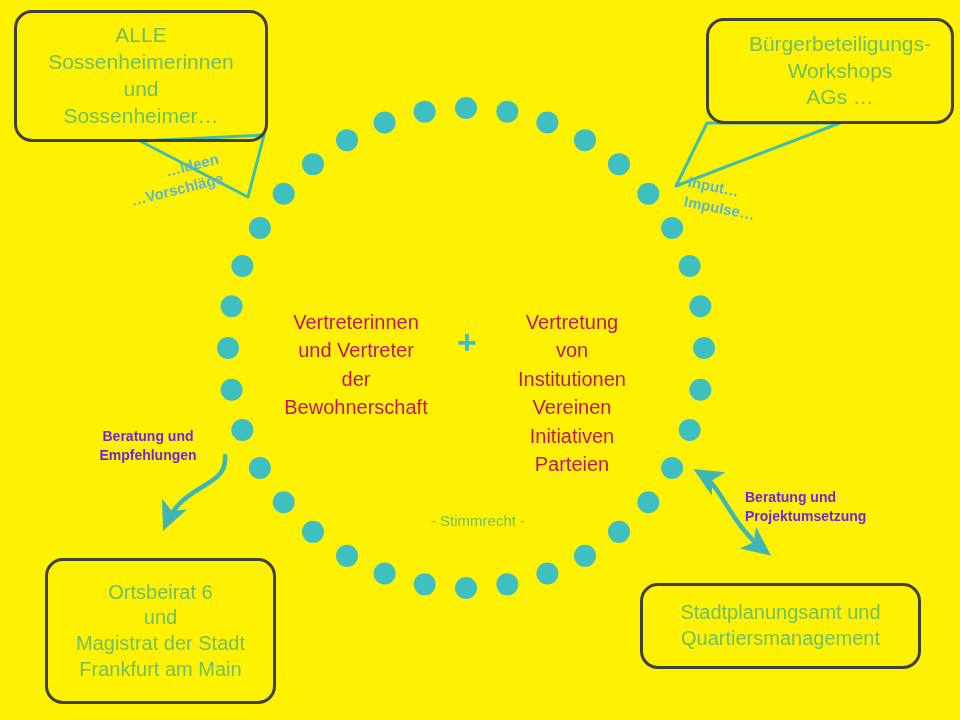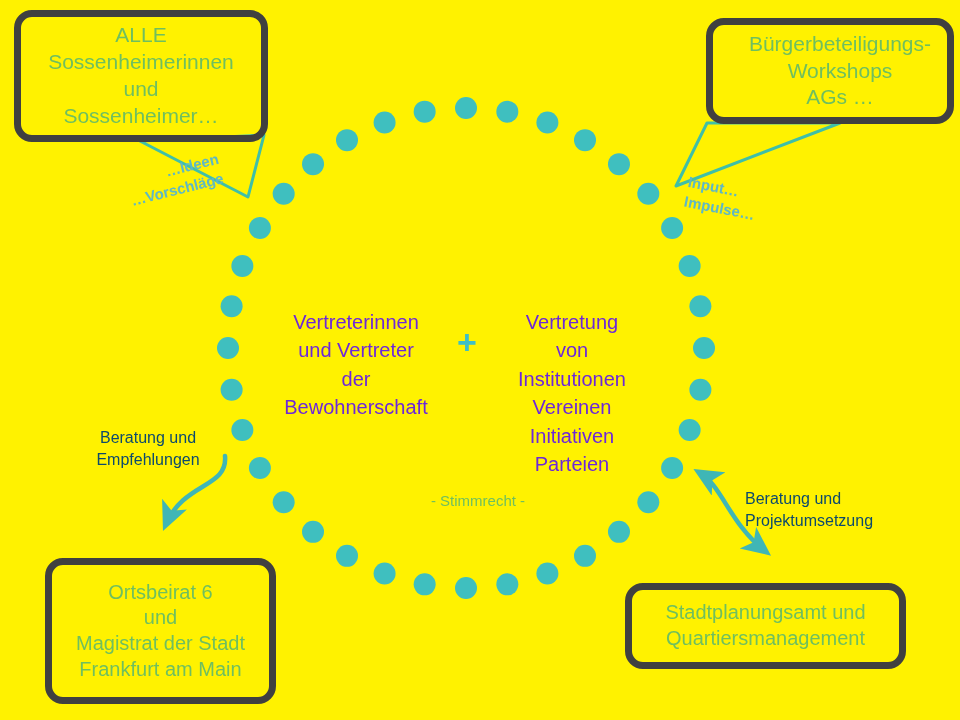--- a/index.html
+++ b/index.html
@@ -21,21 +21,21 @@
     left: 0; top: 0;
     width: 960px;
     height: 720px;
     pointer-events: none;
   }
 
   
   .box {
     position: absolute;
     box-sizing: border-box;
-    border: 7px solid #404040;
+    border: 3px solid #404040;
     border-radius: 18px;
     background: transparent;
     display: flex;
     align-items: center;
     justify-content: center;
     text-align: center;
     color: #6FBF5F;
     line-height: 1.28;
   }
   .box .box-text { display: block; width: 100%; }
@@ -48,21 +48,21 @@
     left: 706px; top: 18px; width: 248px; height: 106px;
     font-size: 21px;
     padding-left: 20px;
   }
   #box-ortsbeirat {
     left: 45px; top: 550px; width: 231px; height: 146px;
     font-size: 20px;
     margin-top: 8px;
   }
   #box-stadtplanung {
-    left: 625px; top: 583px; width: 281px; height: 86px;
+    left: 640px; top: 583px; width: 281px; height: 86px;
     font-size: 20px;
   }
 
   
   #ring-title {
     position: absolute;
     left: 330px; top: 203px;
     width: 300px;
     text-align: center;
     font-size: 40px;
@@ -77,28 +77,28 @@
     text-align: center;
     font-size: 34px;
     font-weight: bold;
     color: #3FBFC4;
     line-height: 1;
   }
   .ring-column {
     position: absolute;
     text-align: center;
     font-size: 20px;
-    color: #6d28d9;
+    color: #be185d;
     line-height: 1.42;
   }
   #col-left  { left: 268px; top: 308px; width: 176px; }
   #col-right { left: 484px; top: 308px; width: 176px; }
   #stimmrecht {
     position: absolute;
-    left: 368px; top: 492px;
+    left: 368px; top: 512px;
     width: 220px;
     text-align: center;
     font-size: 15px;
     color: #6FBF5F;
   }
 
   
   .annot {
     position: absolute;
     font-size: 15px;
@@ -116,23 +116,23 @@
   #annot-input {
     left: 690px; top: 172px;
     transform: rotate(11deg);
     transform-origin: left top;
     text-align: left;
   }
 
   
   .arrow-caption {
     position: absolute;
-    font-size: 16px;
-    font-weight: normal;
-    color: #0c4a6e;
+    font-size: 14px;
+    font-weight: bold;
+    color: #6d28d9;
     text-align: center;
     line-height: 1.35;
     white-space: nowrap;
   }
   #cap-beratung-empfehlungen { left: 78px; top: 427px; width: 140px; }
   #cap-beratung-projekt      { left: 745px; top: 488px; width: 170px; text-align: left;}
 </style>
 </head>
 <body>
 

